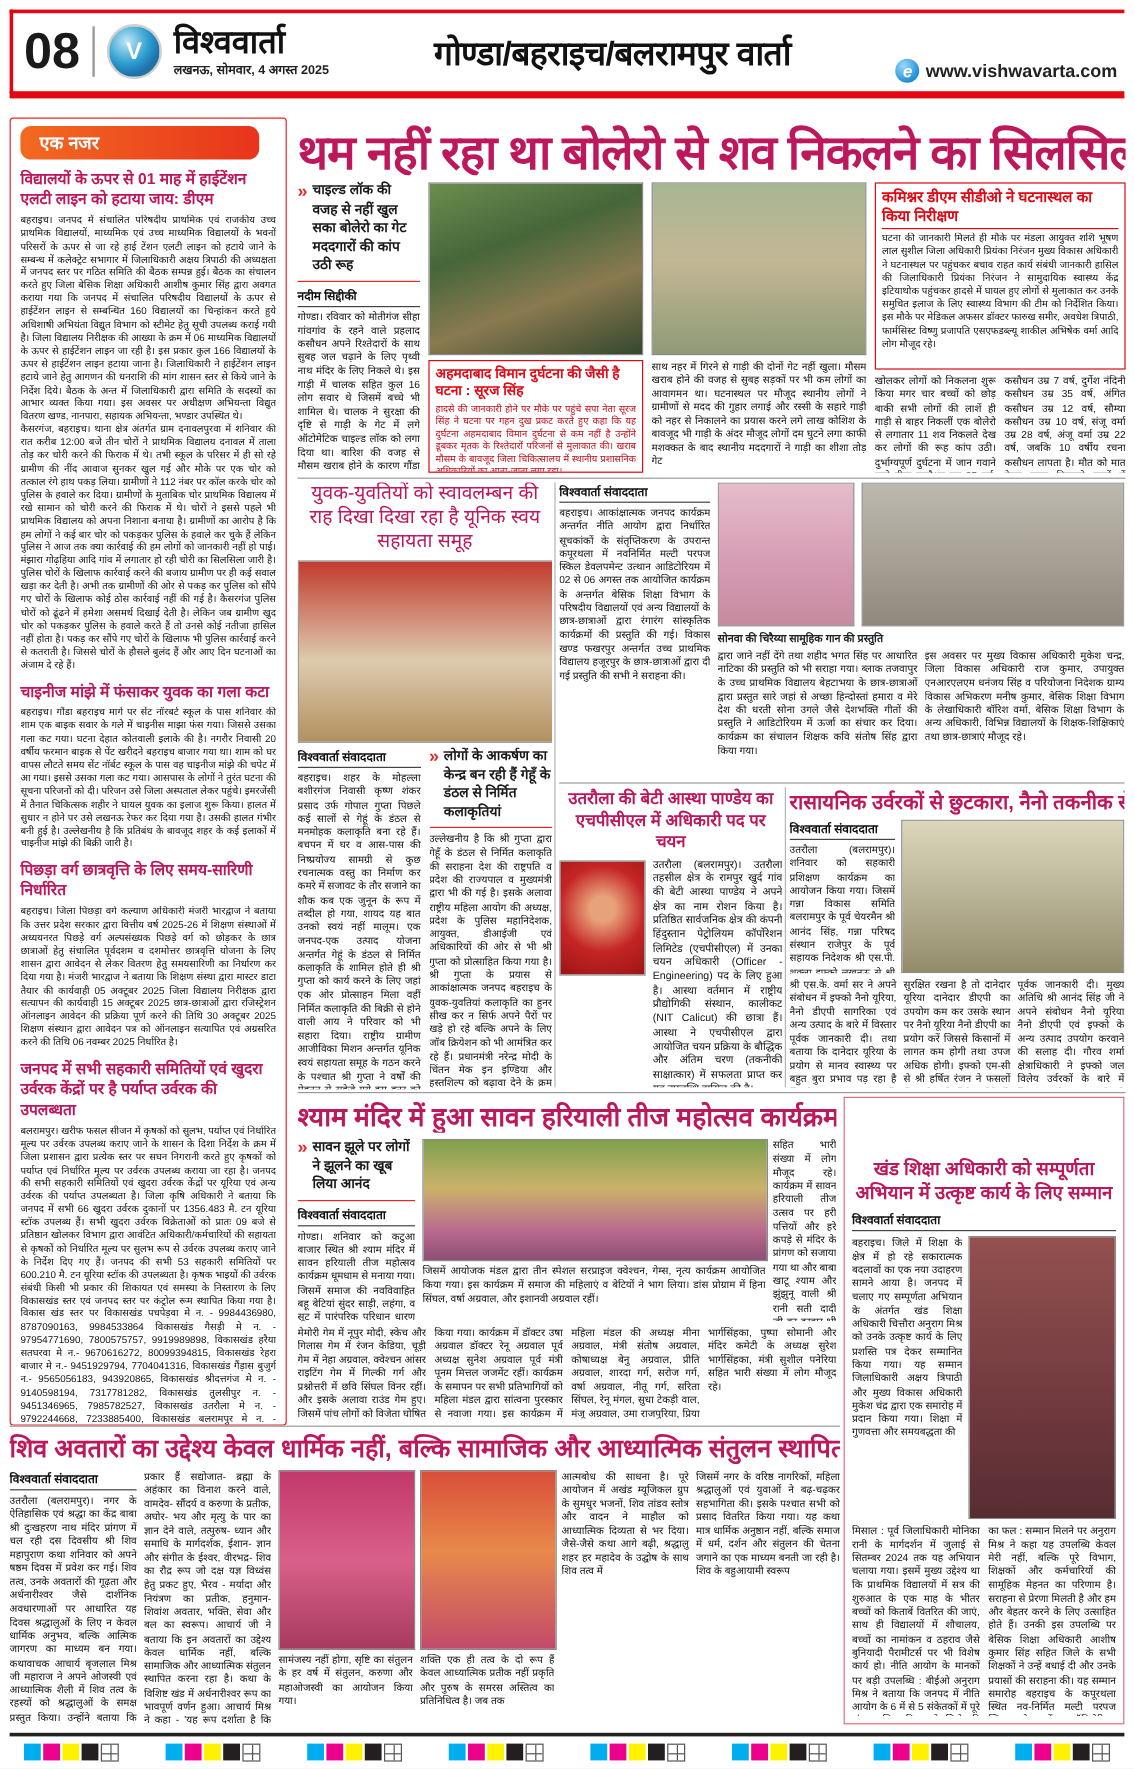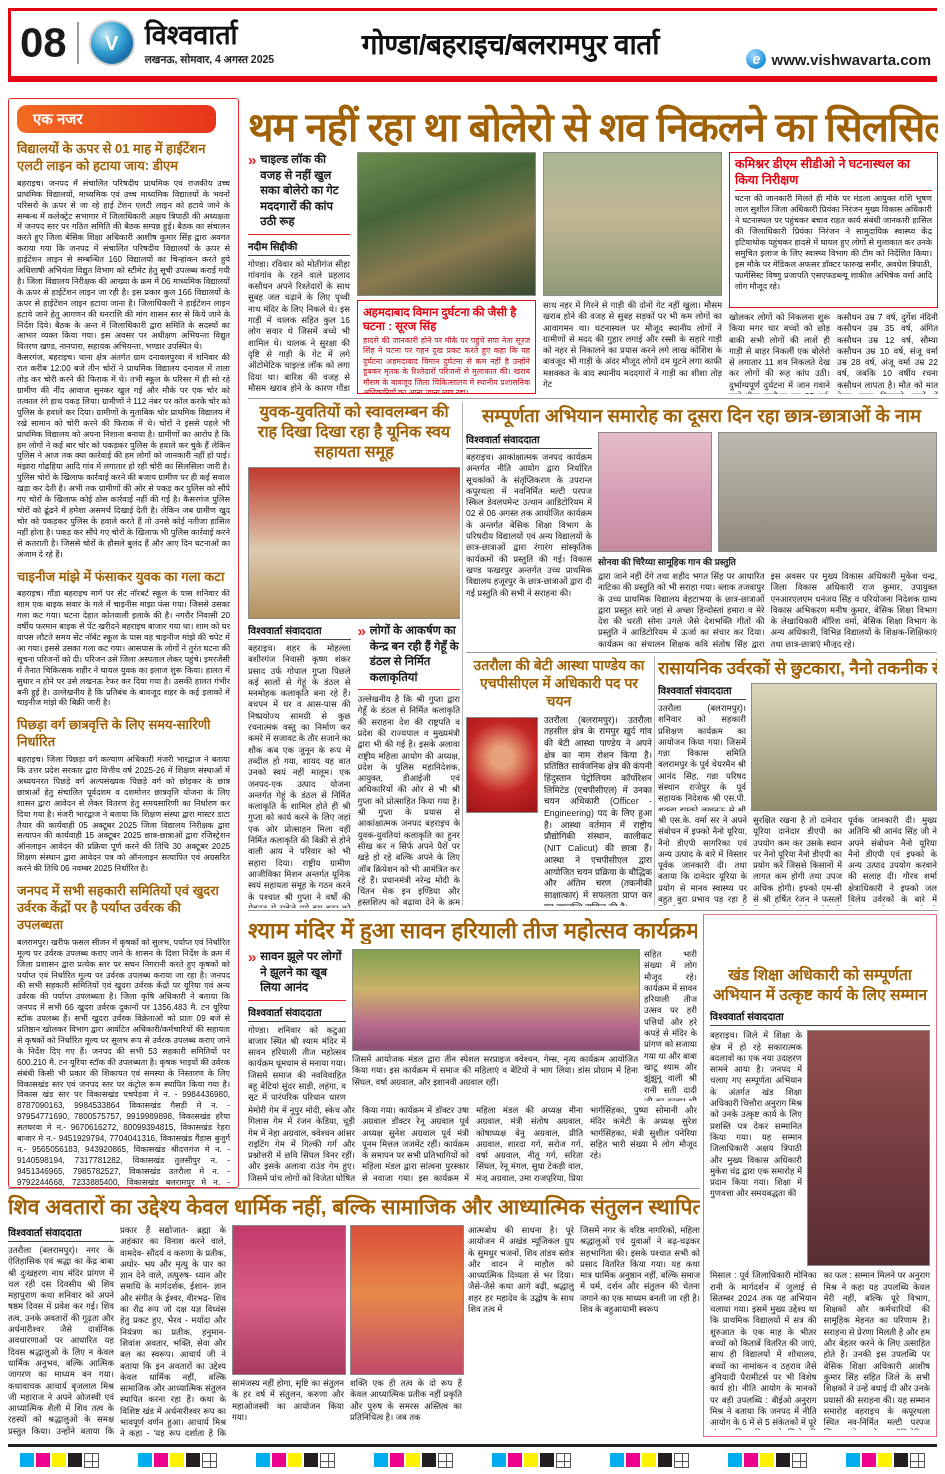--- a/index.html
+++ b/index.html
@@ -21,21 +21,21 @@
   .eicon{width:20px;height:20px;border-radius:50%;background:radial-gradient(circle at 35% 30%,#9fd8ff,#1e90d6 70%);color:#fff;
          font-weight:800;font-size:14px;display:flex;align-items:center;justify-content:center;font-style:italic;flex:0 0 auto;}
   
   .bsm{font-size:8.5px;line-height:1.33;text-align:justify;color:#111;overflow:hidden;}
   .byline{font-weight:800;font-size:10px;border-bottom:1.2px solid #444;padding-bottom:2px;margin-bottom:3px;color:#111;}
   .kicker{font-weight:800;font-size:11.5px;line-height:1.35;border-bottom:1.6px solid #e8262a;padding-bottom:4px;margin-bottom:4px;display:flex;gap:4px;}
   .kmark{color:#e8262a;font-size:15px;line-height:1;font-weight:900;}
   .ph{border:1px solid #8a8a8a;flex:0 0 auto;}
   .redbox{border:1.2px solid #e30613;padding:4px 5px;overflow:hidden;}
   .redbox .rt{color:#e30613;font-weight:800;line-height:1.25;}
-  h1,h2,h3{margin:0;color:#a16207;}
+  h1,h2,h3{margin:0;color:#be185d;}
   
   .ph-accident1{background:linear-gradient(160deg,#6b8e4e 0%,#46663a 35%,#8a7a50 65%,#35482e 100%);}
   .ph-accident2{background:linear-gradient(180deg,#a8b694 0%,#c3b795 45%,#8f9a77 100%);}
   .ph-craft{background:linear-gradient(180deg,#c23b2e 0%,#ddcbae 55%,#b3905f 100%);}
   .ph-girl{background:linear-gradient(180deg,#e6bccb 0%,#d49ab2 60%,#c78ba0 100%);}
   .ph-acro{background:linear-gradient(180deg,#beb9ae 0%,#a39d92 60%,#8f887c 100%);}
   .ph-meet{background:linear-gradient(180deg,#dcd7bb 0%,#b8b296 50%,#938c6b 100%);}
   .ph-portrait{background:radial-gradient(circle at 50% 42%,#e8a27a 16%,#c42525 55%,#9d1414 100%);}
   .ph-teej{background:linear-gradient(180deg,#7fa04f 0%,#cbb26a 40%,#b96b8e 75%,#8f4f74 100%);}
   .ph-award{background:linear-gradient(180deg,#93514f 0%,#70393e 60%,#572d32 100%);}
@@ -54,21 +54,21 @@
   .row1{position:absolute;left:248px;top:152px;width:690px;height:242px;display:flex;gap:7px;}
   .r1a{width:102px;flex:0 0 auto;display:flex;flex-direction:column;}
   .r1b,.r1c{width:179px;flex:0 0 auto;display:flex;flex-direction:column;}
   .r1d{flex:1;display:flex;flex-direction:column;}
   .victims{column-count:2;column-gap:7px;margin-top:4px;flex:1;}
   
   .hrule{position:absolute;background:#9a9a9a;height:1px;}
   .vrule{position:absolute;background:#b5b5b5;width:1px;}
   
   .shg{position:absolute;left:248px;top:402px;width:212px;height:506px;display:flex;flex-direction:column;overflow:hidden;}
-  .shg h2{font-size:16px;font-weight:700;text-align:center;line-height:1.25;margin-bottom:5px;}
+  .shg h2{font-size:16px;font-weight:400;text-align:center;line-height:1.25;margin-bottom:5px;}
   .shg .ph{width:100%;height:150px;margin-bottom:4px;}
   .shg-cols{display:flex;gap:7px;flex:1;overflow:hidden;}
   .shg-cols>div{flex:1;overflow:hidden;}
   
   .samp{position:absolute;left:466px;top:402px;width:471px;height:246px;display:flex;flex-direction:column;overflow:hidden;}
   .samp h2{font-size:18.5px;font-weight:800;text-align:center;white-space:nowrap;overflow:hidden;margin-bottom:5px;}
   .samp-flex{display:flex;gap:6px;flex:1;overflow:hidden;}
   .samp-col1{width:126px;flex:0 0 auto;overflow:hidden;}
   .samp-right{flex:1;display:flex;flex-direction:column;overflow:hidden;}
   .samp-phrow{display:flex;gap:6px;}
@@ -216,21 +216,20 @@
         <div class="kicker">
           <span class="kmark">»</span>
           <span>लोगों के आकर्षण का केन्द्र बन रही हैं गेहूँ के डंठल से निर्मित कलाकृतियां</span>
         </div>
         <div class="bsm">उल्लेखनीय है कि श्री गुप्ता द्वारा गेहूँ के डंठल से निर्मित कलाकृति की सराहना देश की राष्ट्रपति व प्रदेश की राज्यपाल व मुख्यमंत्री द्वारा भी की गई है। इसके अलावा राष्ट्रीय महिला आयोग की अध्यक्ष, प्रदेश के पुलिस महानिदेशक, आयुक्त, डीआईजी एवं अधिकारियों की ओर से भी श्री गुप्ता को प्रोत्साहित किया गया है। श्री गुप्ता के प्रयास से आकांक्षात्मक जनपद बहराइच के युवक-युवतियां कलाकृति का हुनर सीख कर न सिर्फ अपने पैरों पर खड़े हो रहे बल्कि अपने के लिए जॉब क्रियेशन को भी आमंत्रित कर रहे हैं। प्रधानमंत्री नरेन्द्र मोदी के चिंतन मेक इन इण्डिया और हस्तशिल्प को बढ़ावा देने के क्रम में यह कार्य अपनी सार्थकता साबित कर रहा है।</div>
       </div>
     </div>
   </section>
 
   <section class="samp">
-    <h2>सम्पूर्णता अभियान समारोह का दूसरा दिन रहा छात्र-छात्राओं के नाम</h2>
     <div class="samp-flex">
       <div class="samp-col1">
         <div class="byline">विश्ववार्ता संवाददाता</div>
         <div class="bsm">बहराइच। आकांक्षात्मक जनपद कार्यक्रम अन्तर्गत नीति आयोग द्वारा निर्धारित सूचकांकों के संतृप्तिकरण के उपरान्त कपूरथला में नवनिर्मित मल्टी परपज स्किल डेवलपमेन्ट उत्थान आडिटोरियम में 02 से 06 अगस्त तक आयोजित कार्यक्रम के अन्तर्गत बेसिक शिक्षा विभाग के परिषदीय विद्यालयों एवं अन्य विद्यालयों के छात्र-छात्राओं द्वारा रंगारंग सांस्कृतिक कार्यक्रमों की प्रस्तुति की गई। विकास खण्ड फखरपुर अन्तर्गत उच्च प्राथमिक विद्यालय हजूरपुर के छात्र-छात्राओं द्वारा दी गई प्रस्तुति की सभी ने सराहना की।</div>
       </div>
       <div class="samp-right">
         <div class="samp-phrow">
           <div class="ph ph-girl g"></div>
           <div class="ph ph-acro a"></div>
         </div>

